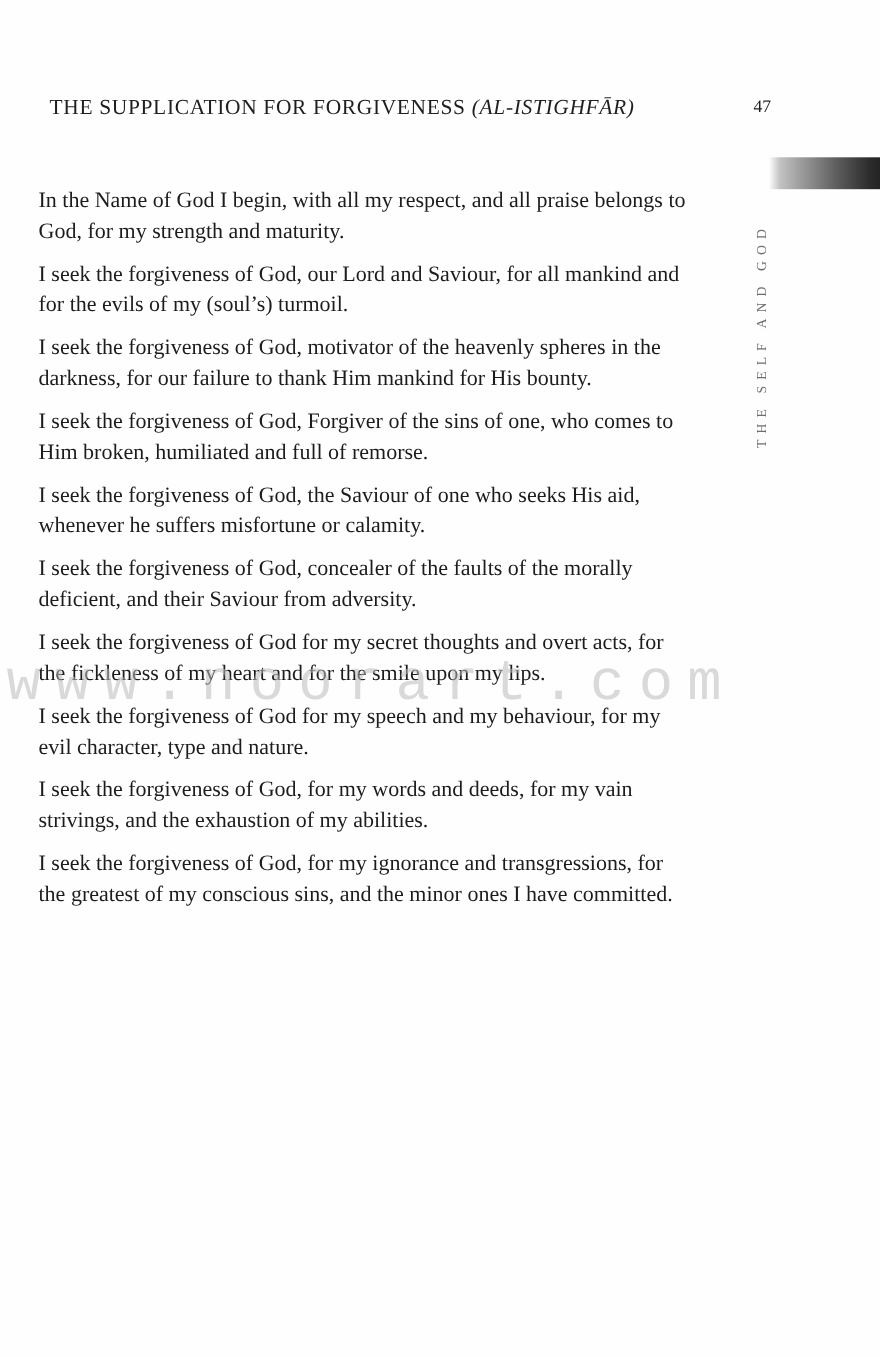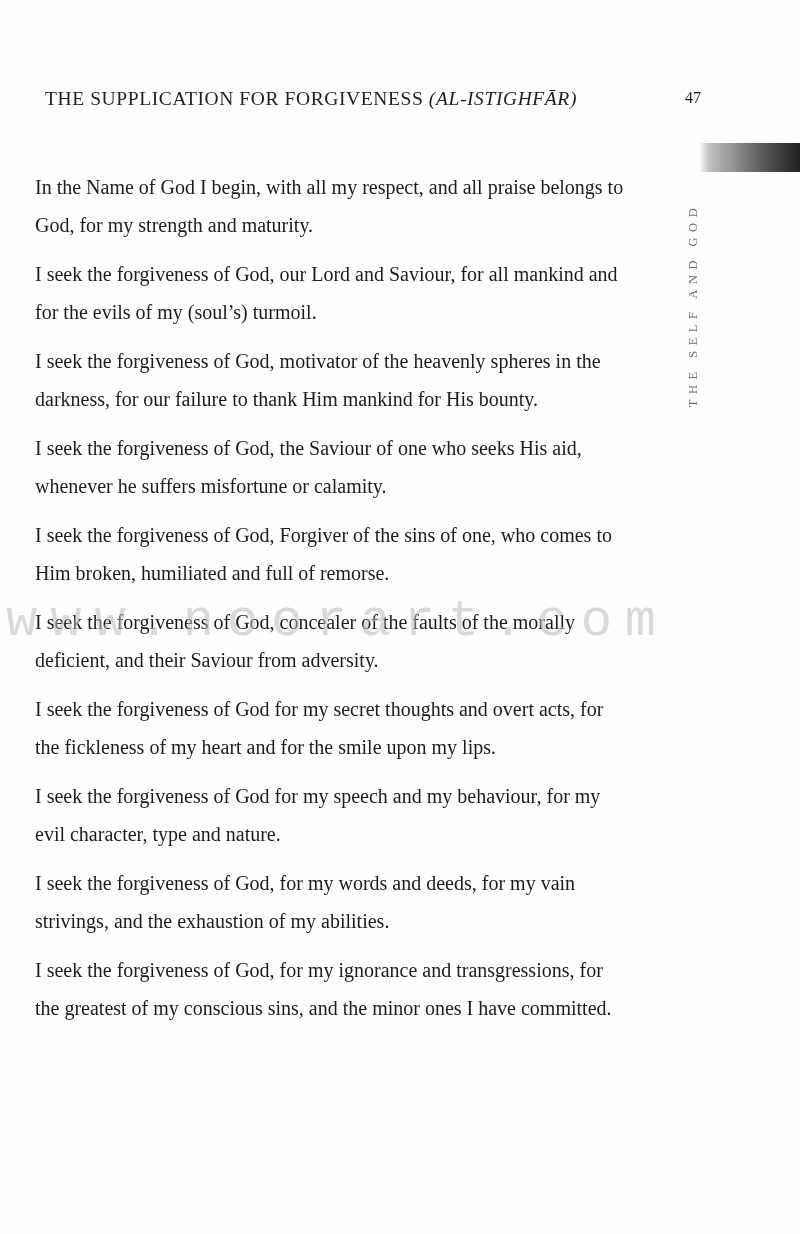--- a/index.html
+++ b/index.html
@@ -62,21 +62,21 @@
   .content {
     position: absolute;
     top: 168px;
     left: 35px;
     width: 595px;
     z-index: 2;
   }
   .content p {
     margin: 0 0 11px 0;
     font-size: 20px;
-    line-height: 38px;
+    line-height: 28px;
     color: #1c1c1c;
   }
   .watermark {
     position: absolute;
     top: 592px;
     left: 0;
     width: 800px;
     box-sizing: border-box;
     padding-left: 6px;
     font-family: "Liberation Mono", "DejaVu Sans Mono", monospace;
@@ -101,22 +101,22 @@
   <div class="page-number">47</div>
 
   <div class="gradient-bar"></div>
 
   <div class="vertical-label">THE SELF AND GOD</div>
 
   <main class="content">
     <p>In the Name of God I begin, with all my respect, and all praise belongs to God, for my strength and maturity.</p>
     <p>I seek the forgiveness of God, our Lord and Saviour, for all mankind and for the evils of my (soul’s) turmoil.</p>
     <p>I seek the forgiveness of God, motivator of the heavenly spheres in the darkness, for our failure to thank Him mankind for His bounty.</p>
+    <p>I seek the forgiveness of God, Forgiver of the sins of one, who comes to Him broken, humiliated and full of remorse.</p>
     <p>I seek the forgiveness of God, the Saviour of one who seeks His aid, whenever he suffers misfortune or calamity.</p>
-    <p>I seek the forgiveness of God, Forgiver of the sins of one, who comes to Him broken, humiliated and full of remorse.</p>
     <p>I seek the forgiveness of God, concealer of the faults of the morally deficient, and their Saviour from adversity.</p>
     <p>I seek the forgiveness of God for my secret thoughts and overt acts, for the fickleness of my heart and for the smile upon my lips.</p>
     <p>I seek the forgiveness of God for my speech and my behaviour, for my evil character, type and nature.</p>
     <p>I seek the forgiveness of God, for my words and deeds, for my vain strivings, and the exhaustion of my abilities.</p>
     <p>I seek the forgiveness of God, for my ignorance and transgressions, for the greatest of my conscious sins, and the minor ones I have committed.</p>
   </main>
 
   <div class="watermark">www.noorart.com</div>
 
 </div>

